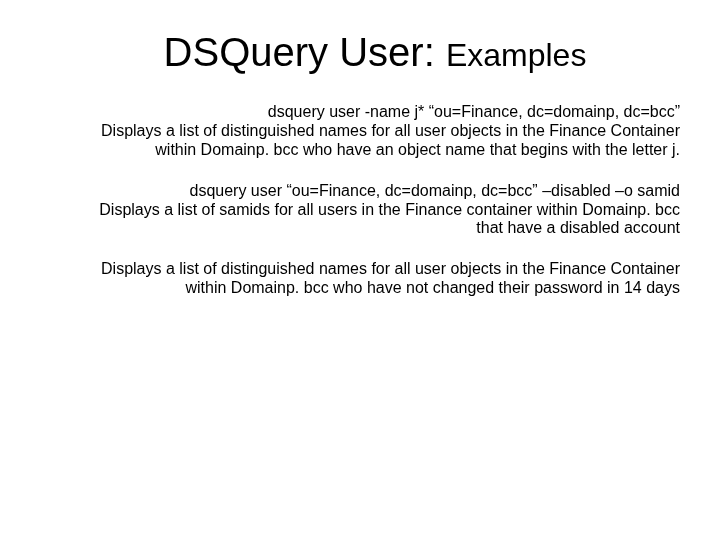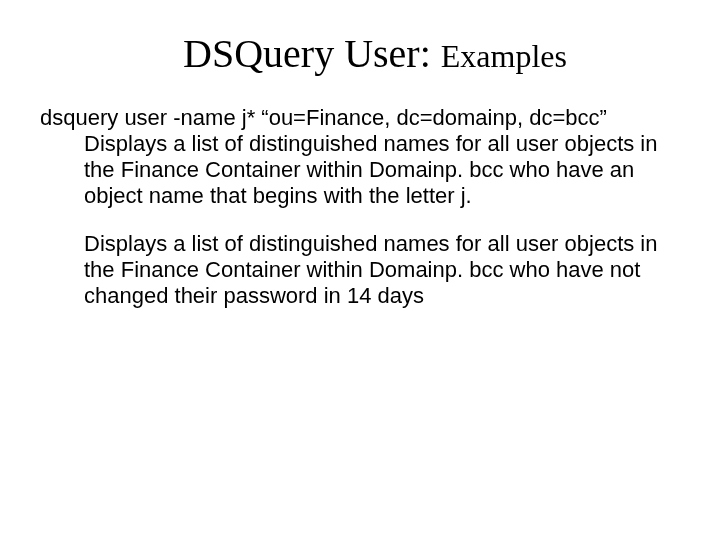--- a/index.html
+++ b/index.html
@@ -8,36 +8,36 @@
       height: 540px;
       background: #fff;
       font-family: Arial, Helvetica, sans-serif;
       color: #000;
       padding: 30px 40px 20px 40px;
     }
     .title-wrap {
       text-align: center;
       margin-bottom: 28px;
       padding-left: 30px;
-      font-family: Liberation Serif, serif;
     }
     .title-main {
       font-size: 40px;
       font-weight: 400;
       display: inline;
     }
     .title-sub {
       font-size: 32px;
       font-weight: 400;
       display: inline;
     }
     .example-block {
       margin-bottom: 22px;
-      font-size: 22px;
+      font-size: 16px;
       line-height: 1.18;
+      text-align: right;
     }
     .cmd {
       display: block;
     }
     .desc {
       display: block;
       padding-left: 44px;
     }
   </style>
 </head>
@@ -49,17 +49,19 @@
 
 <div class="example-block">
   <span class="cmd">dsquery user -name j*  “ou=Finance, dc=domainp, dc=bcc”</span>
   <span class="desc">Displays a list of distinguished names for all user objects in the Finance Container within Domainp. bcc who have an object name that begins with the letter j.</span>
 </div>
 
 <div class="example-block">
 </div>
 
 <div class="example-block">
+  <span class="cmd">dsquery user “ou=Finance, dc=domainp, dc=bcc” –disabled –o samid</span>
+  <span class="desc">Displays a list of samids for all users in the Finance container within Domainp. bcc that have a disabled account</span>
 </div>
 
 <div class="example-block">
   <span class="desc">Displays a list of distinguished names for all user objects in the Finance Container within Domainp. bcc who have not changed their password in 14 days</span>
 </div>
 
 </body></html>

